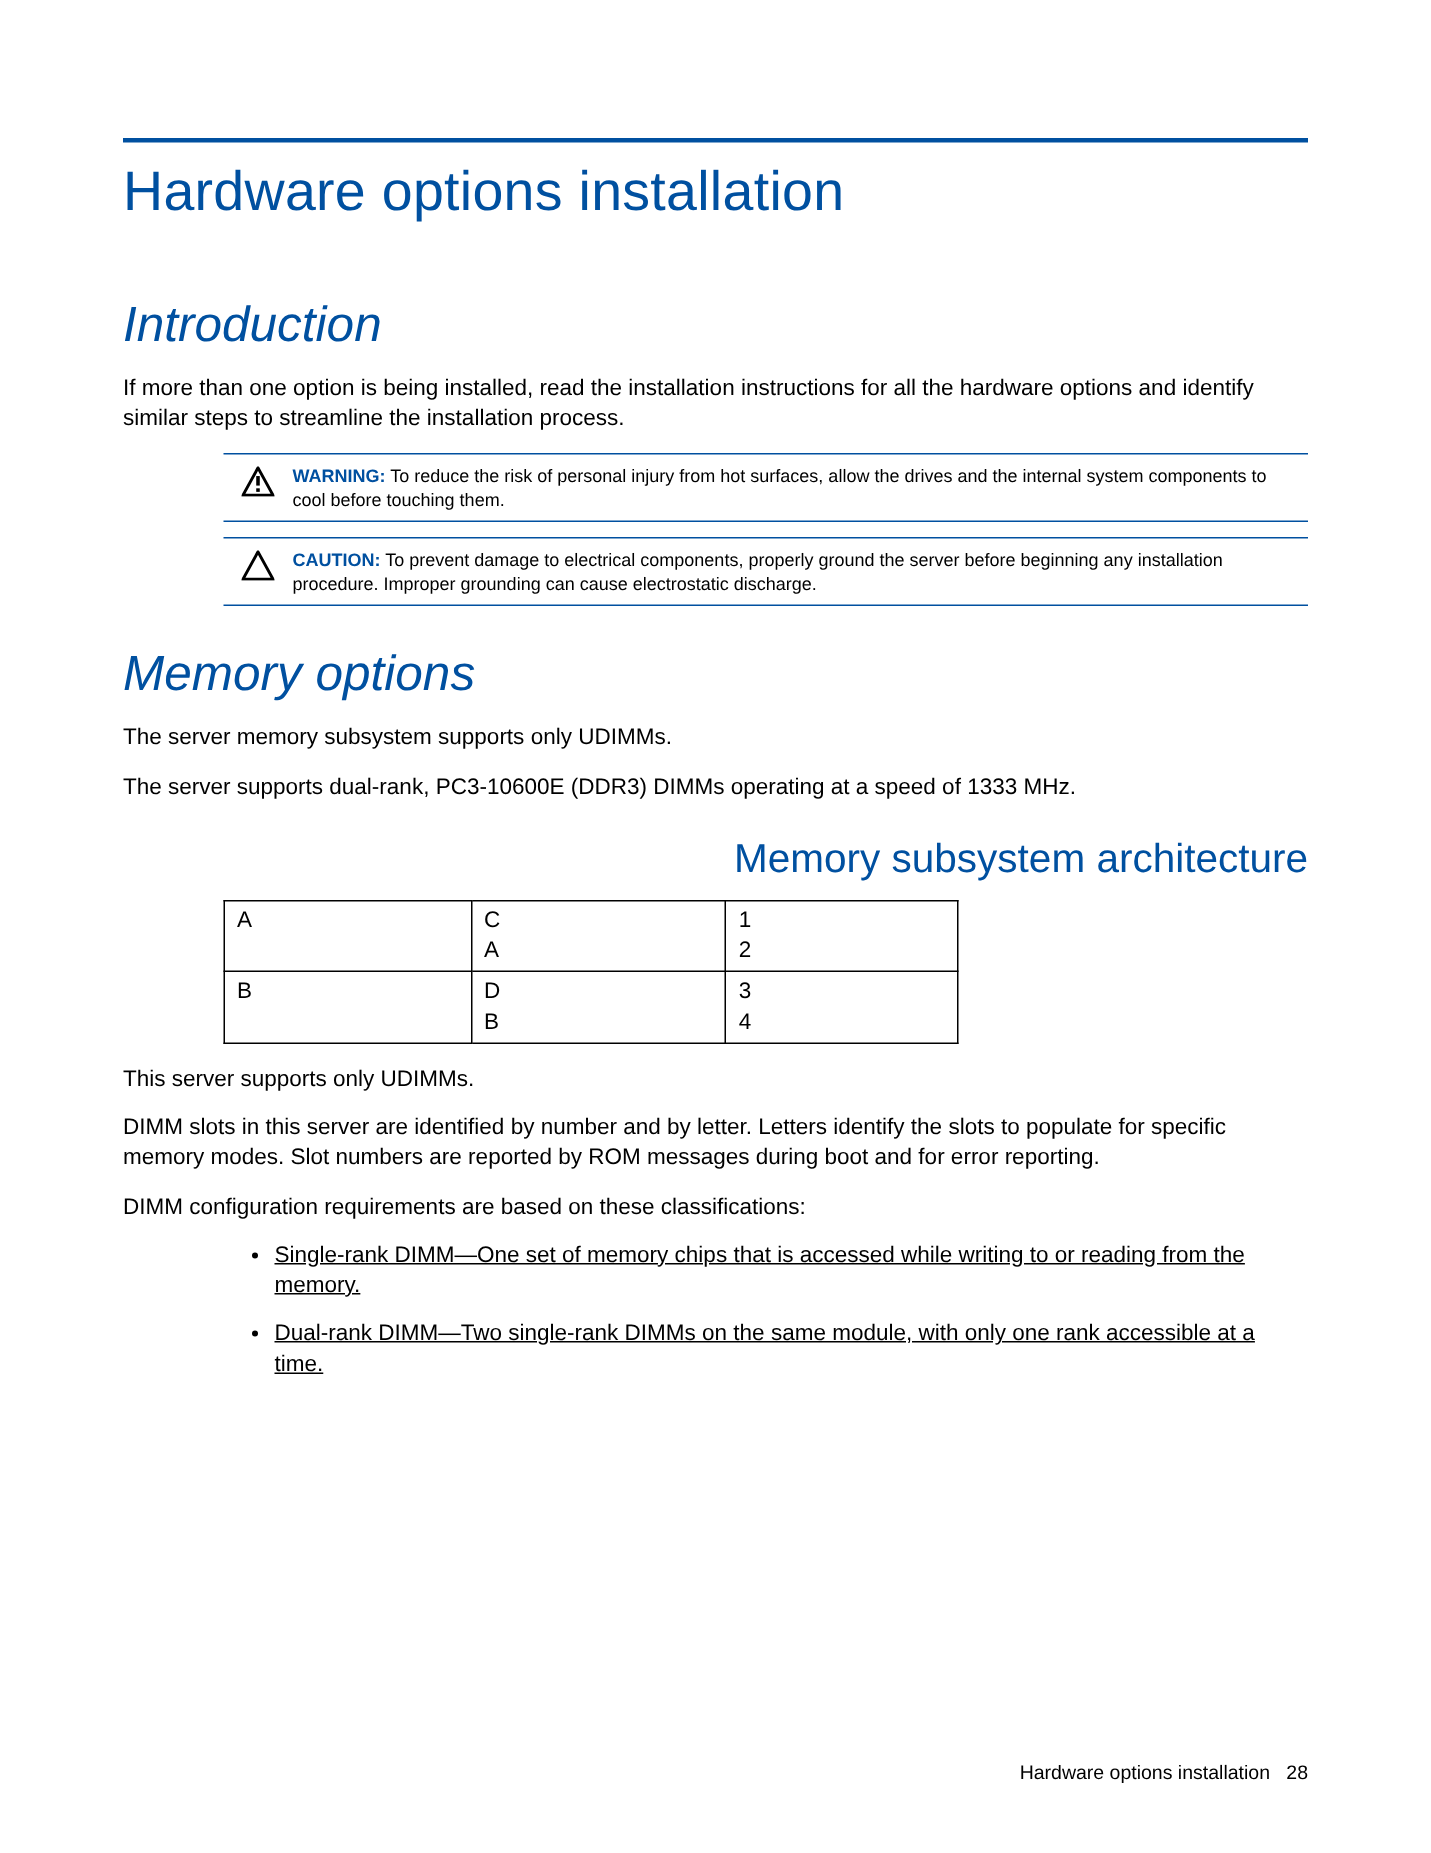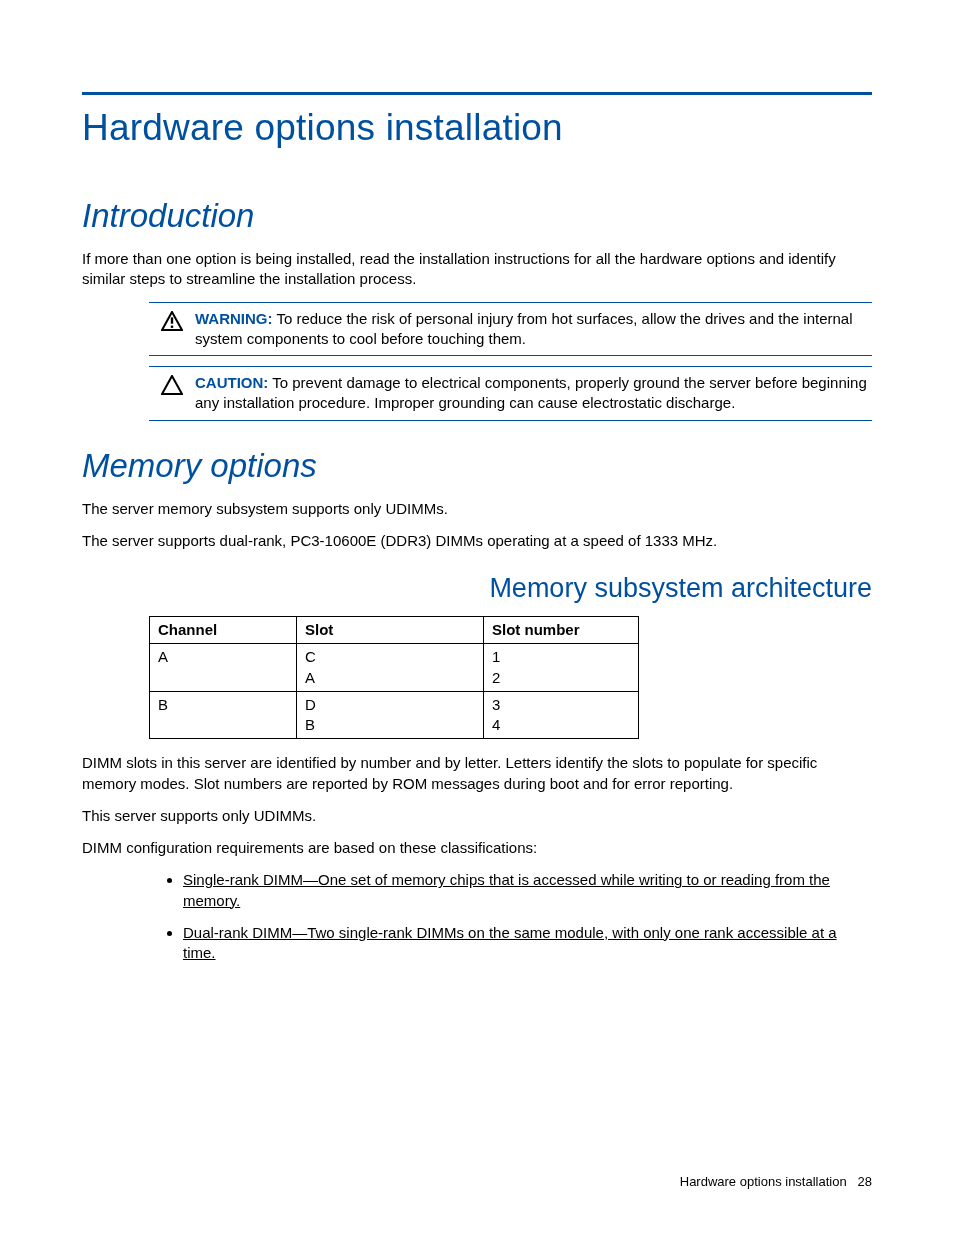--- a/index.html
+++ b/index.html
@@ -62,21 +62,21 @@
   .admon-icon {
     width: 46px;
     flex: 0 0 46px;
     display: flex;
     align-items: flex-start;
     justify-content: center;
     padding-top: 2px;
   }
   .admon-body {
     flex: 1;
-    font-size: 15px;
+    font-size: 12px;
     line-height: 1.35;
   }
   .admon-label {
     font-weight: bold;
     color: #0050a0;
   }
   .link { color: #0070c0; }
   table.slots {
     border-collapse: collapse;
     margin: 6px 0 14px 67px;
@@ -150,44 +150,39 @@
   <h2>Memory options</h2>
 
   <p class="body-text para">The server memory subsystem supports only UDIMMs.</p>
   <p class="body-text para">The server supports dual-rank, PC3-10600E (DDR3) DIMMs operating at a speed of 1333 MHz.</p>
 
   <h3>Memory subsystem architecture</h3>
 
 
   <table class="slots">
     <tbody>
-        <tr>
-      <th style="width:130px">Channel</th>
-      <th style="width:170px">Slot</th>
-      <th>Slot number</th>
-    </tr>
     <tr>
       <td>A</td>
       <td class="multiline">C
 A</td>
       <td class="multiline">1
 2</td>
     </tr>
     <tr>
       <td>B</td>
       <td class="multiline">D
 B</td>
       <td class="multiline">3
 4</td>
     </tr>
   </tbody>
     </table>
 
+  <p class="body-text para">This server supports only UDIMMs.</p>
   <p class="body-text para">DIMM slots in this server are identified by number and by letter. Letters identify the slots to populate for specific memory modes. Slot numbers are reported by ROM messages during boot and for error reporting.</p>
-  <p class="body-text para">This server supports only UDIMMs.</p>
 
 
   <p class="body-text para">DIMM configuration requirements are based on these classifications:</p>
 
   <ul class="bullets">
     <li>Single-rank DIMM—One set of memory chips that is accessed while writing to or reading from the memory.</li>
     <li>Dual-rank DIMM—Two single-rank DIMMs on the same module, with only one rank accessible at a time.</li>
   </ul>
 
   <div class="footer">

